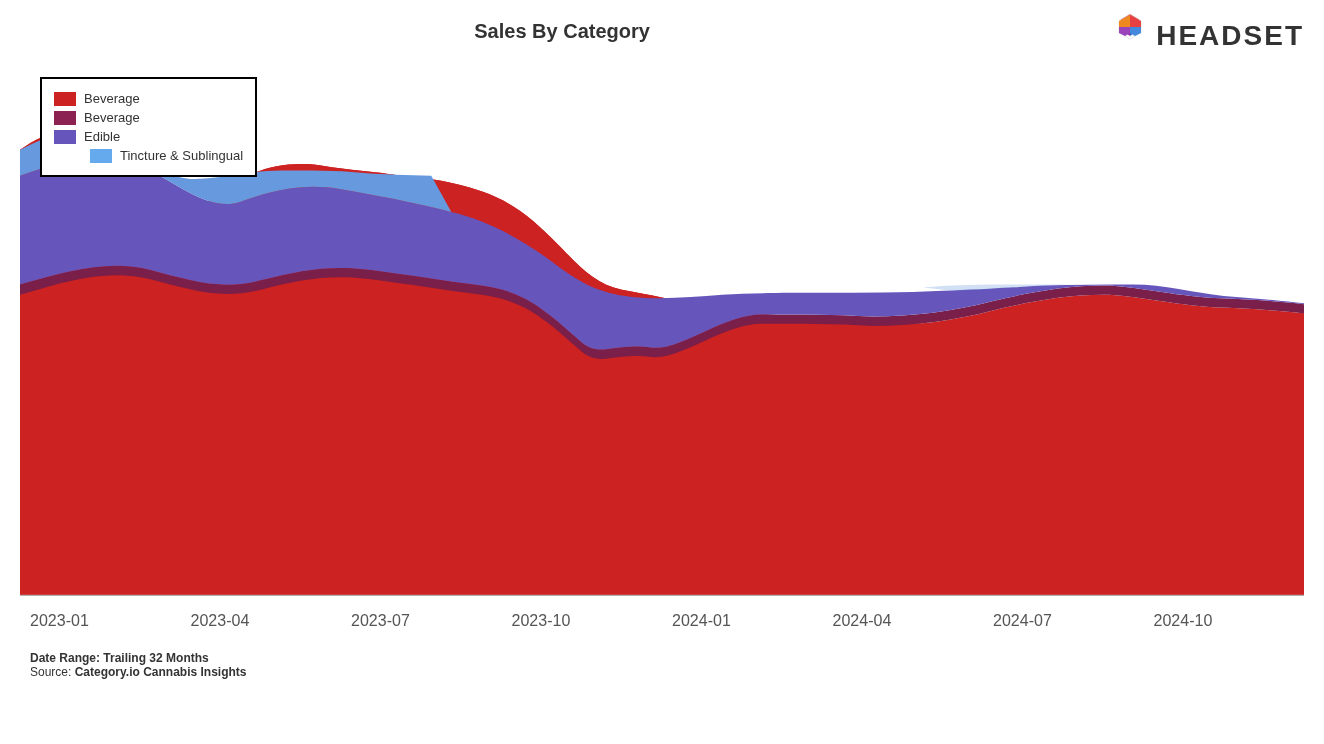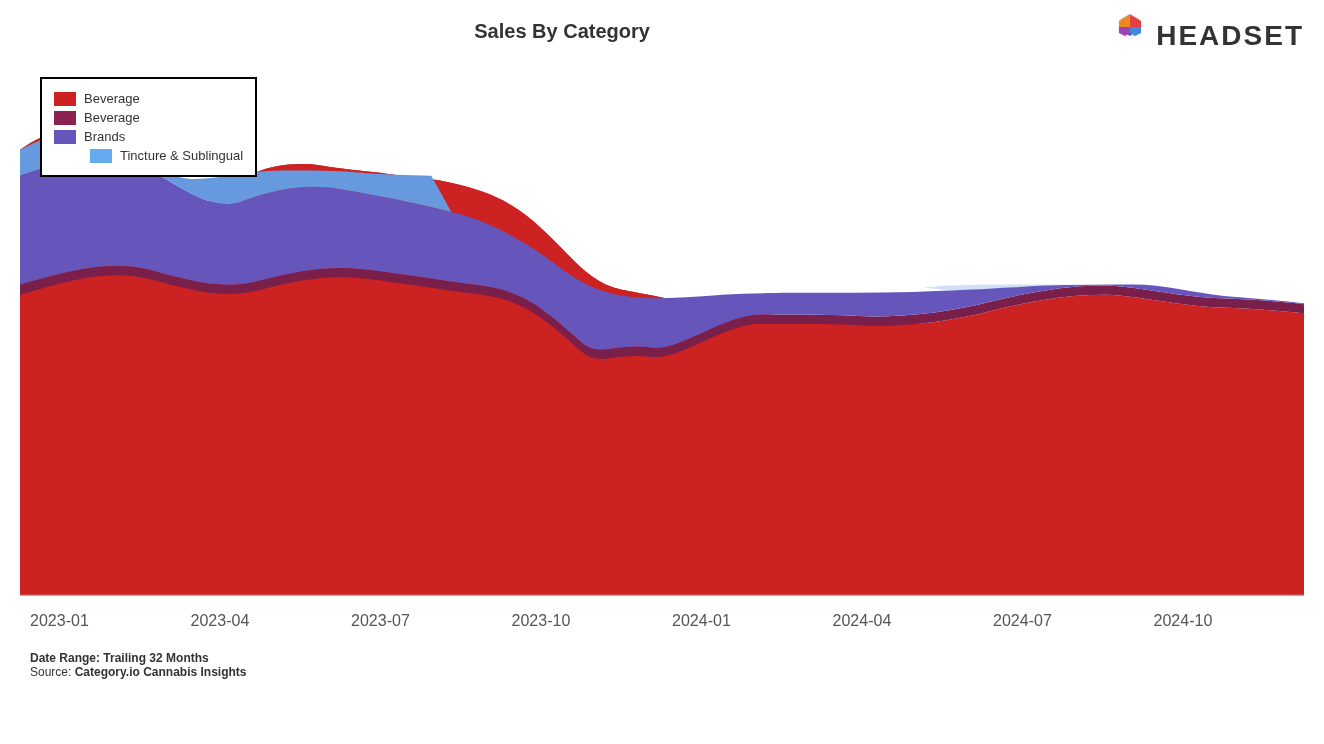--- a/index.html
+++ b/index.html
@@ -136,21 +136,21 @@
       <div class="legend-item">
         <span class="legend-color" style="background:#cc2222;"></span>
         <span>Beverage</span>
       </div>
       <div class="legend-item">
         <span class="legend-color" style="background:#8b2252;"></span>
         <span>Beverage</span>
       </div>
       <div class="legend-item">
         <span class="legend-color" style="background:#6655bb;"></span>
-        <span>Brands</span>
+        <span>Edible</span>
       </div>
       <div class="legend-item">
         <span class="legend-color" style="background:#66aaee;"></span>
         <span>Tincture &amp; Sublingual</span>
       </div>
     </div>
 
     
     <svg class="chart-svg" viewBox="0 0 1280 560" xmlns="http://www.w3.org/2000/svg" preserveAspectRatio="none">
       <defs>

